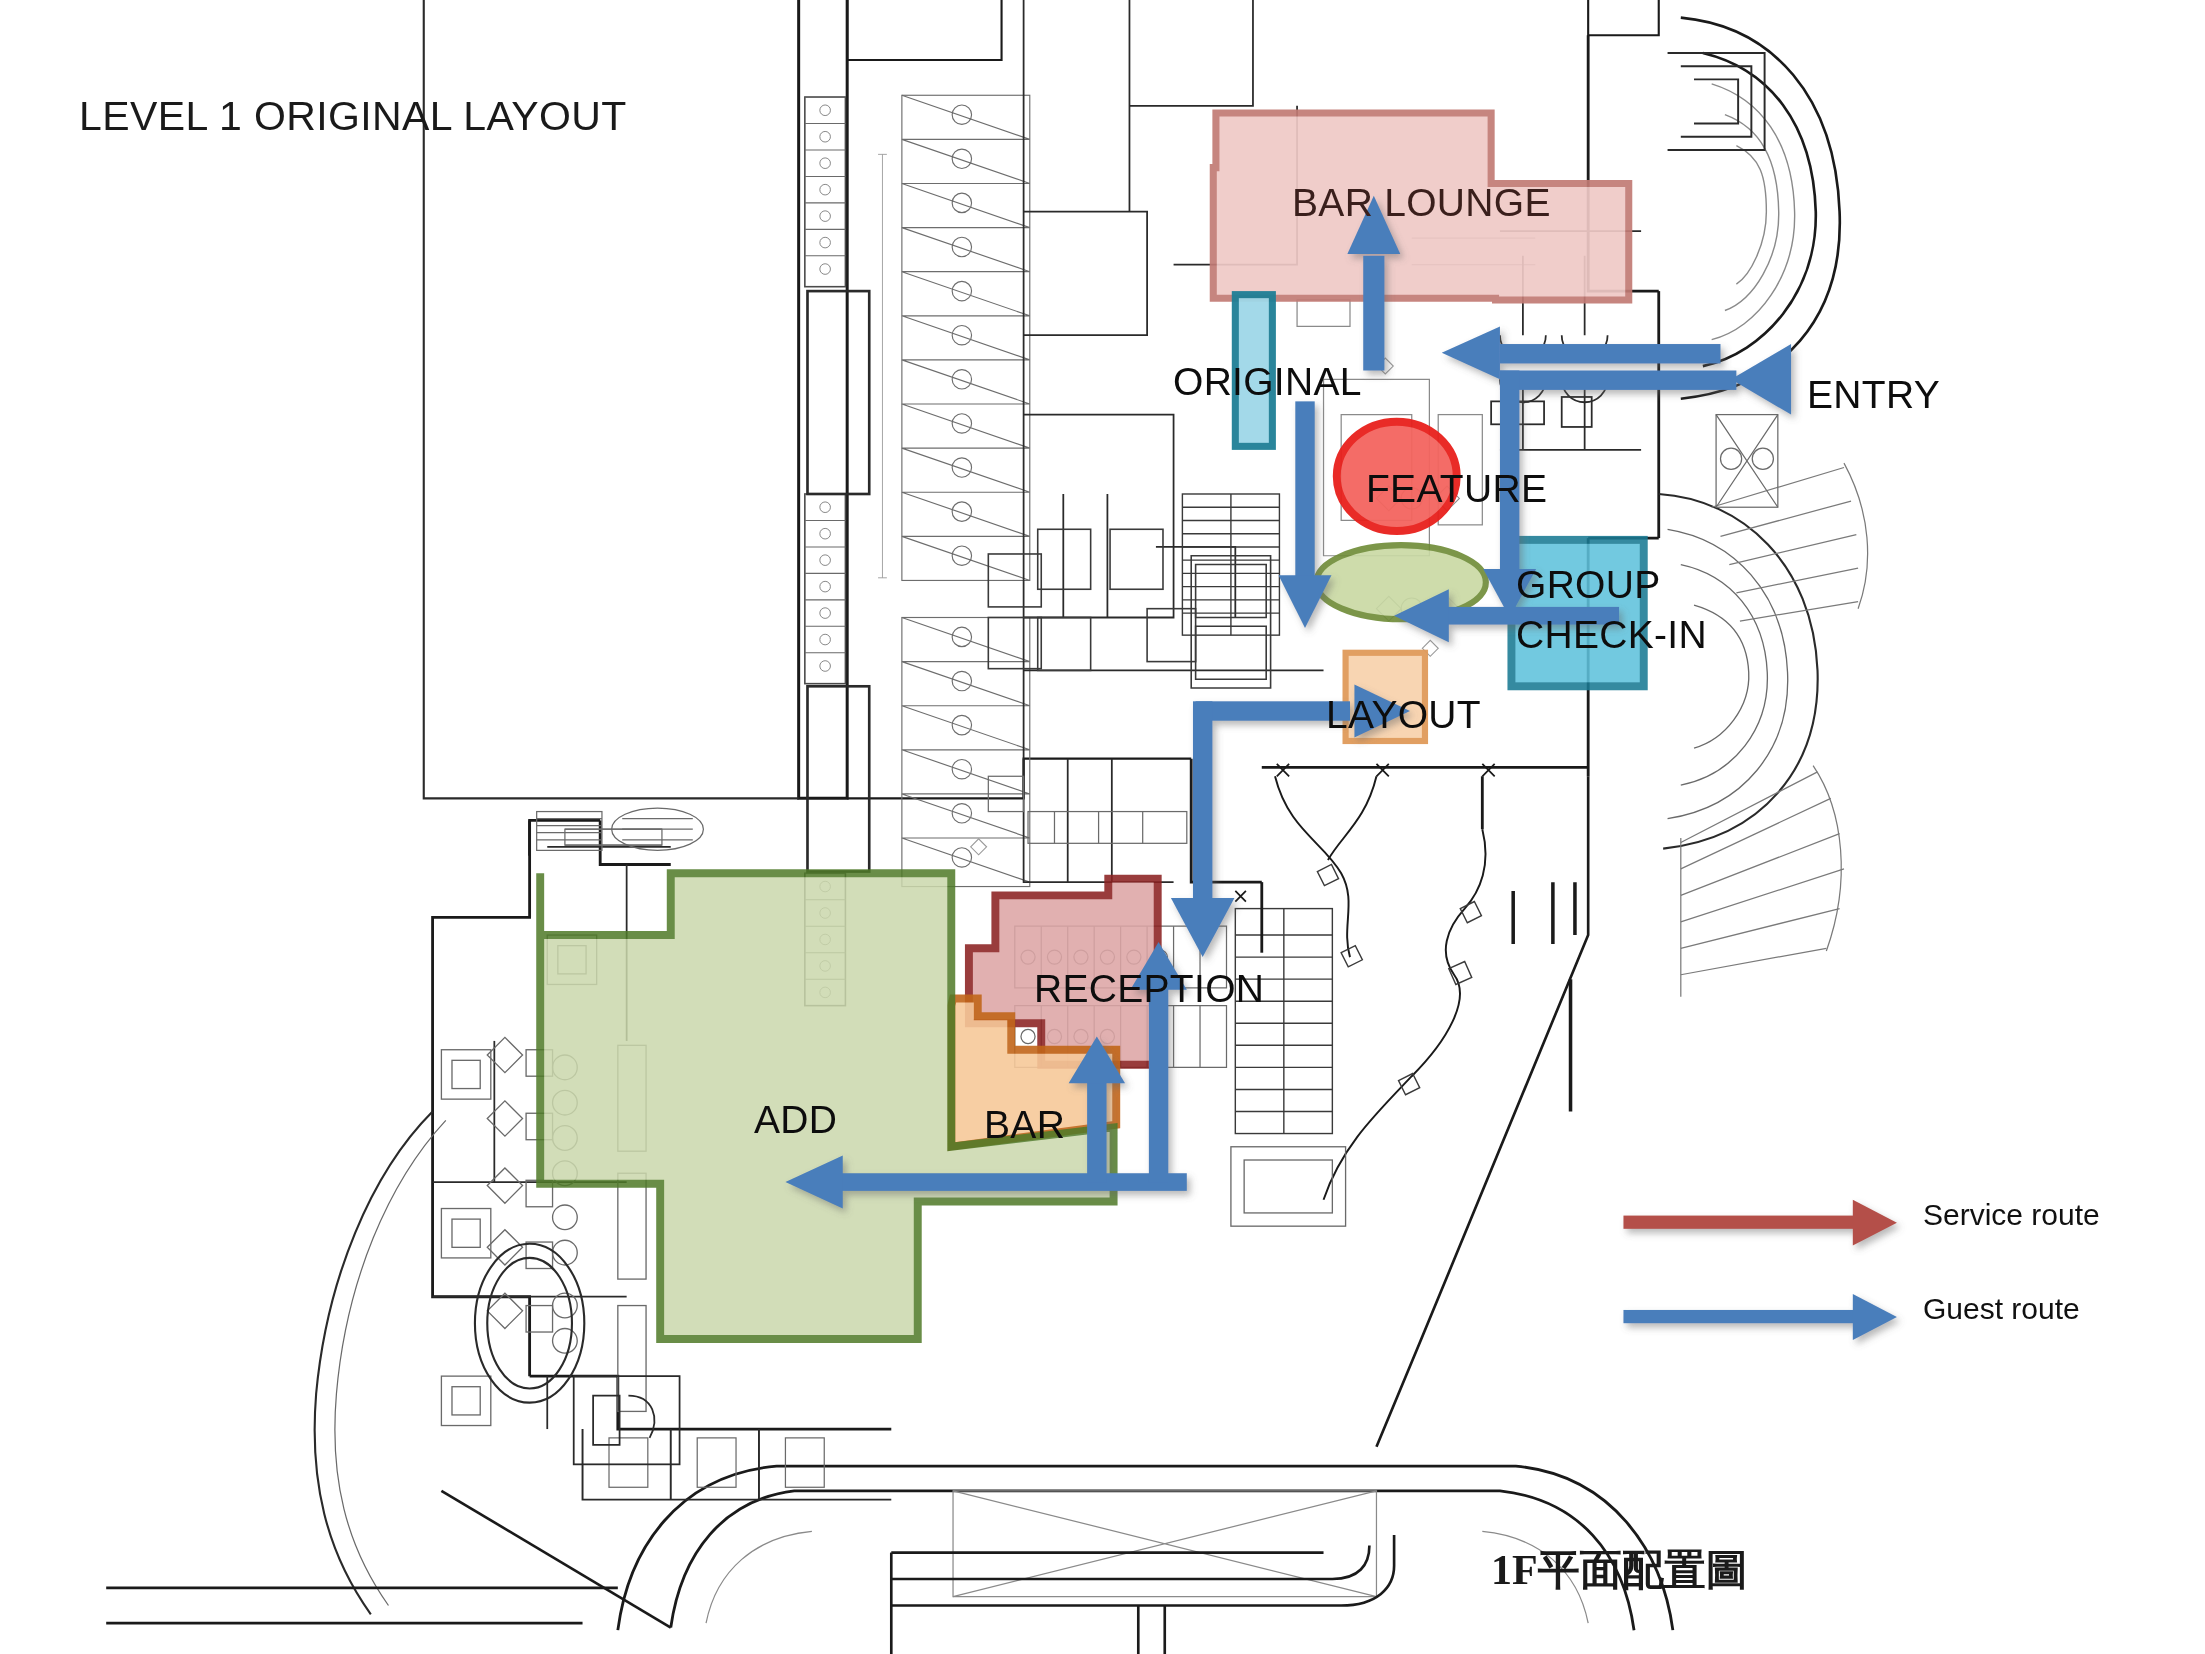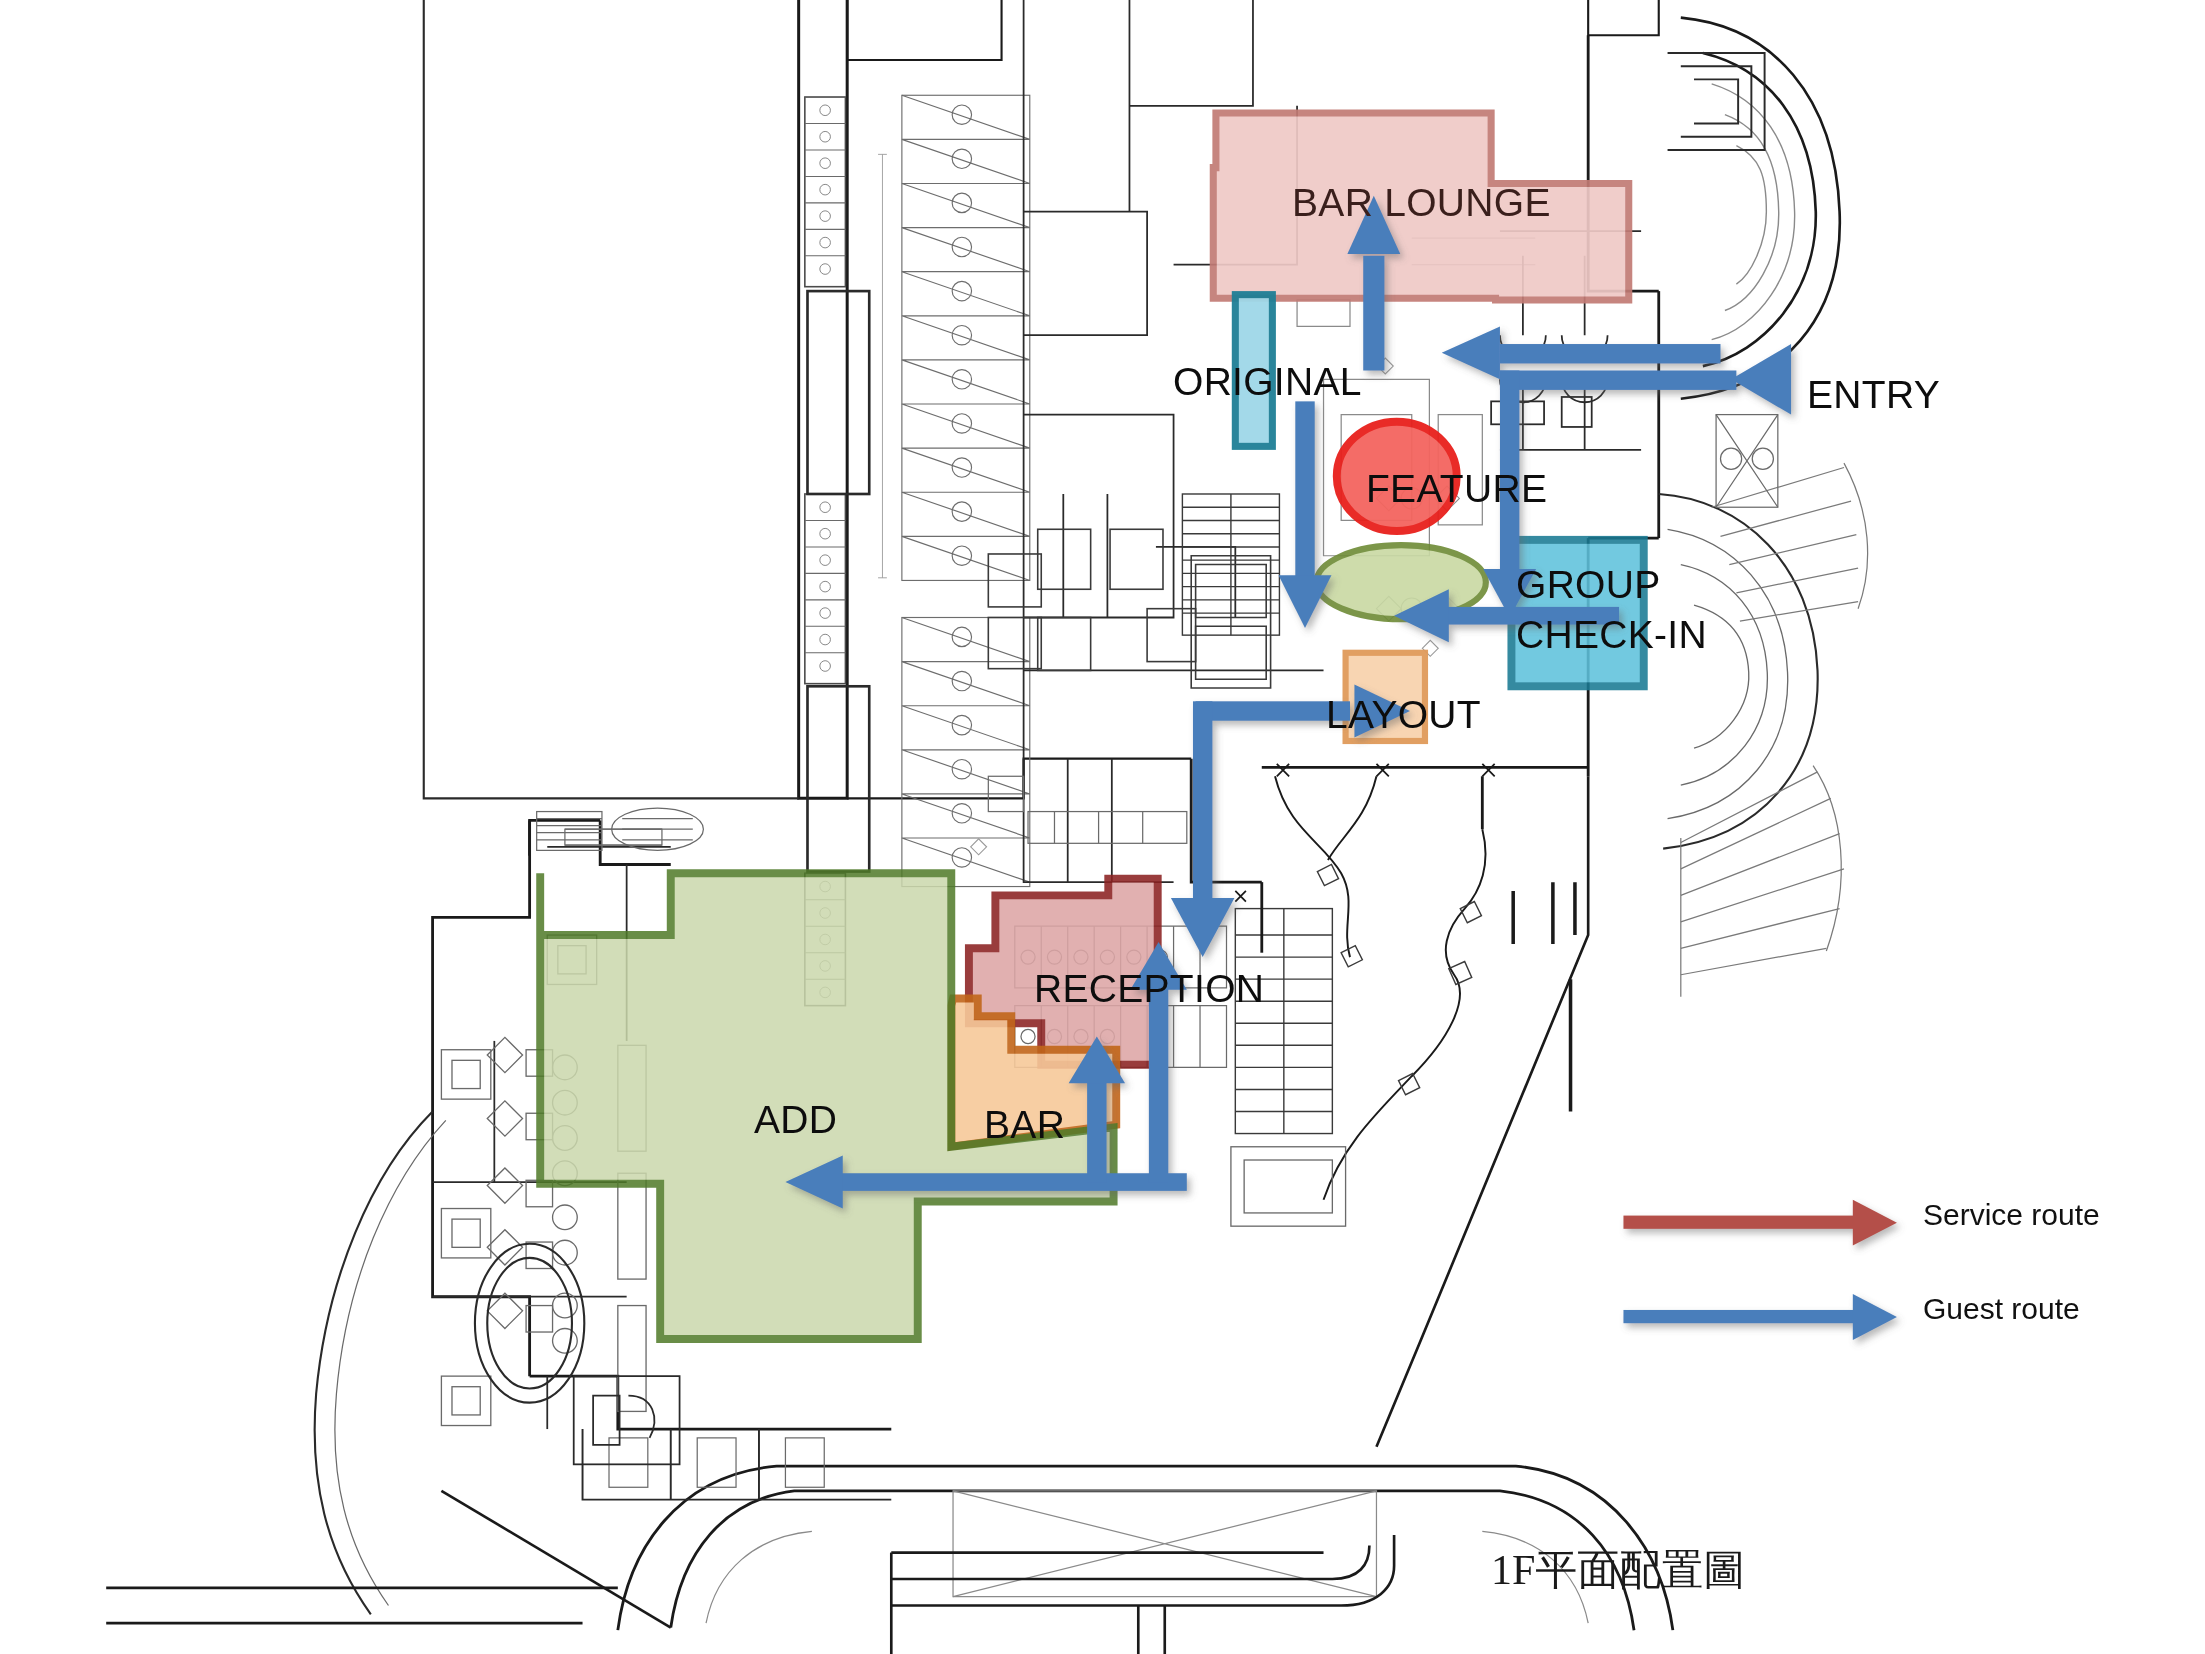--- a/index.html
+++ b/index.html
@@ -487,20 +487,21 @@
         <rect x="1840" y="1378" width="275" height="15"></rect>
         <polygon points="2150,1386 2100,1360 2100,1412"></polygon>
       </g>
       <g fill="#4A7EBB">
         <rect x="1840" y="1485" width="275" height="15"></rect>
         <polygon points="2150,1493 2100,1467 2100,1519"></polygon>
       </g>
     </g>
   </svg>
 
+  <div class="ttl" style="left:79px; top:93px;">LEVEL 1 ORIGINAL LAYOUT</div>
 
   <div class="zlab dark" style="left:1292px; top:161px;">BAR LOUNGE</div>
 
   <div class="zlab" style="left:1173px; top:340px;">ORIGINAL</div>
 
   <div class="zlab" style="left:1334px; top:447px;padding-left:32px;">FEATURE</div>
 
   <div class="zlab" style="left:1516px; top:543px;">GROUP</div>
   <div class="zlab" style="left:1516px; top:593px;text-align:right;">CHECK-IN</div>
 
@@ -510,16 +511,16 @@
 
   <div class="zlab" style="left:1034px; top:947px;">RECEPTION</div>
 
   <div class="zlab" style="left:984px; top:1083px;">BAR</div>
 
   <div class="zlab" style="left:754px; top:1078px;">ADD</div>
 
   <div class="legtxt" style="left:1923px; top:1198px;">Service route</div>
   <div class="legtxt" style="left:1923px; top:1292px;">Guest route</div>
 
-  <div class="cap" style="left:1491px; top:1542px;">1F平面配置圖</div>
+  <div class="cap" style="left:1491px; top:1542px;font-weight:bold;">1F平面配置圖</div>
 
 </div>
 
 
 </body></html>

